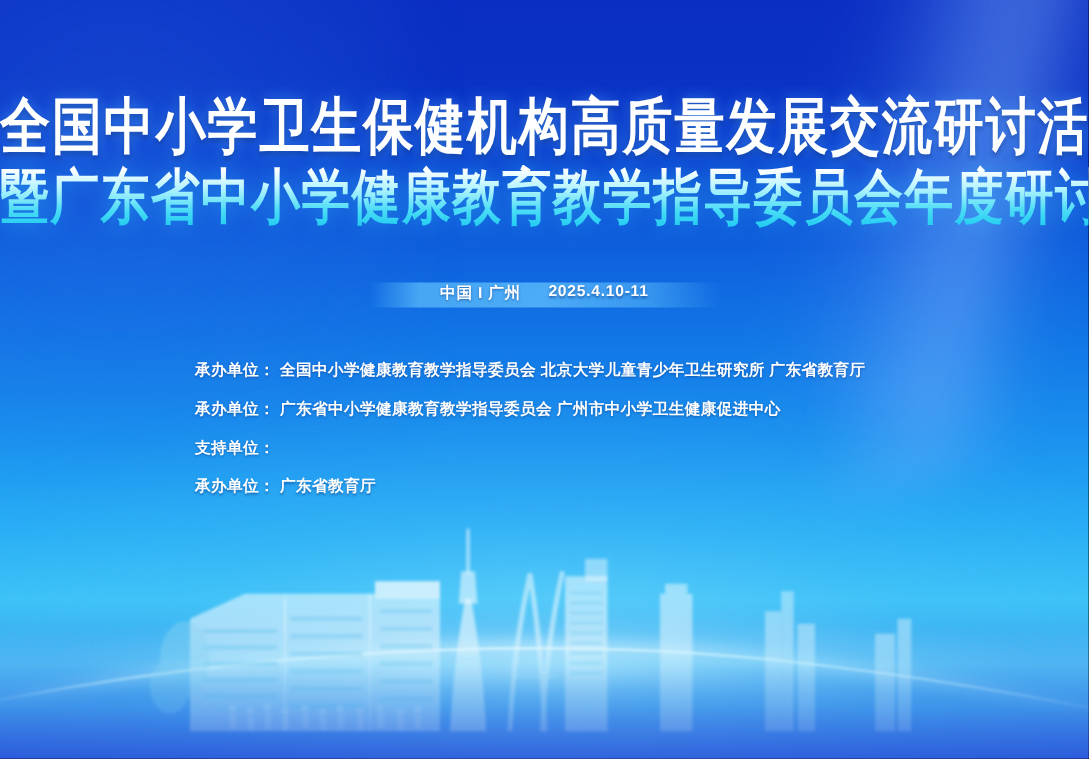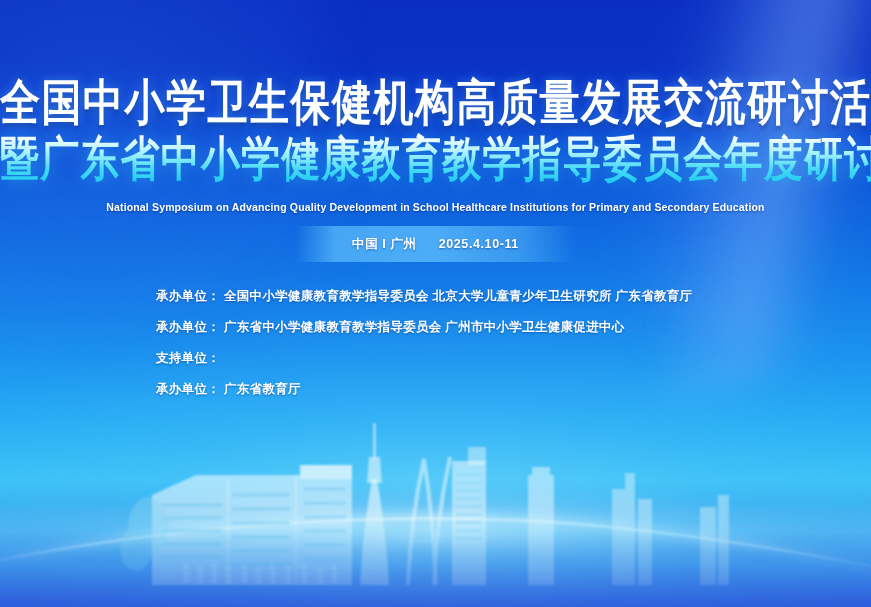--- a/index.html
+++ b/index.html
@@ -133,23 +133,22 @@
   .badge-row {
     position: absolute;
     left: 0; right: 0;
     top: 226px;
     display: flex;
     justify-content: center;
     z-index: 5;
   }
   .badge {
     position: relative;
-    width: 280px; height: 36px;
+    width: 280px; height: 20px;
     display: flex;
-    align-items: center;
     justify-content: center;
     gap: 22px;
     background: linear-gradient(90deg,
         rgba(90,185,250,0) 0%,
         rgba(86,183,250,.78) 14%,
         rgba(86,183,250,.85) 50%,
         rgba(86,183,250,.55) 80%,
         rgba(86,183,250,0) 100%);
   }
   .badge span {
@@ -232,21 +231,20 @@
       </filter>
     </defs>
     <path d="M -30 566 C 190 520 430 508 620 528 C 740 541 820 556 900 572" fill="none" stroke="url(#arcGrad)" stroke-width="9" filter="url(#arcBlurSoft)" opacity=".55"></path>
     <path d="M -30 566 C 190 520 430 508 620 528 C 740 541 820 556 900 572" fill="none" stroke="url(#arcGrad)" stroke-width="2.2" filter="url(#arcBlurTight)"></path>
   </svg>
 
   <div class="headline">
     <div class="title-main">全国中小学卫生保健机构高质量发展交流研讨活动</div>
     <div class="title-sub">暨广东省中小学健康教育教学指导委员会年度研讨活动</div>
     <div class="title-en">
-      <div>National Symposium on Advancing Quality Development in School Healthcare Institutions for Primary and Secondary Education</div>
     </div>
   </div>
 
   <div class="badge-row">
     <div class="badge">
       <span>中国 I 广州</span>
       <span>2025.4.10-11</span>
     </div>
   </div>
 

